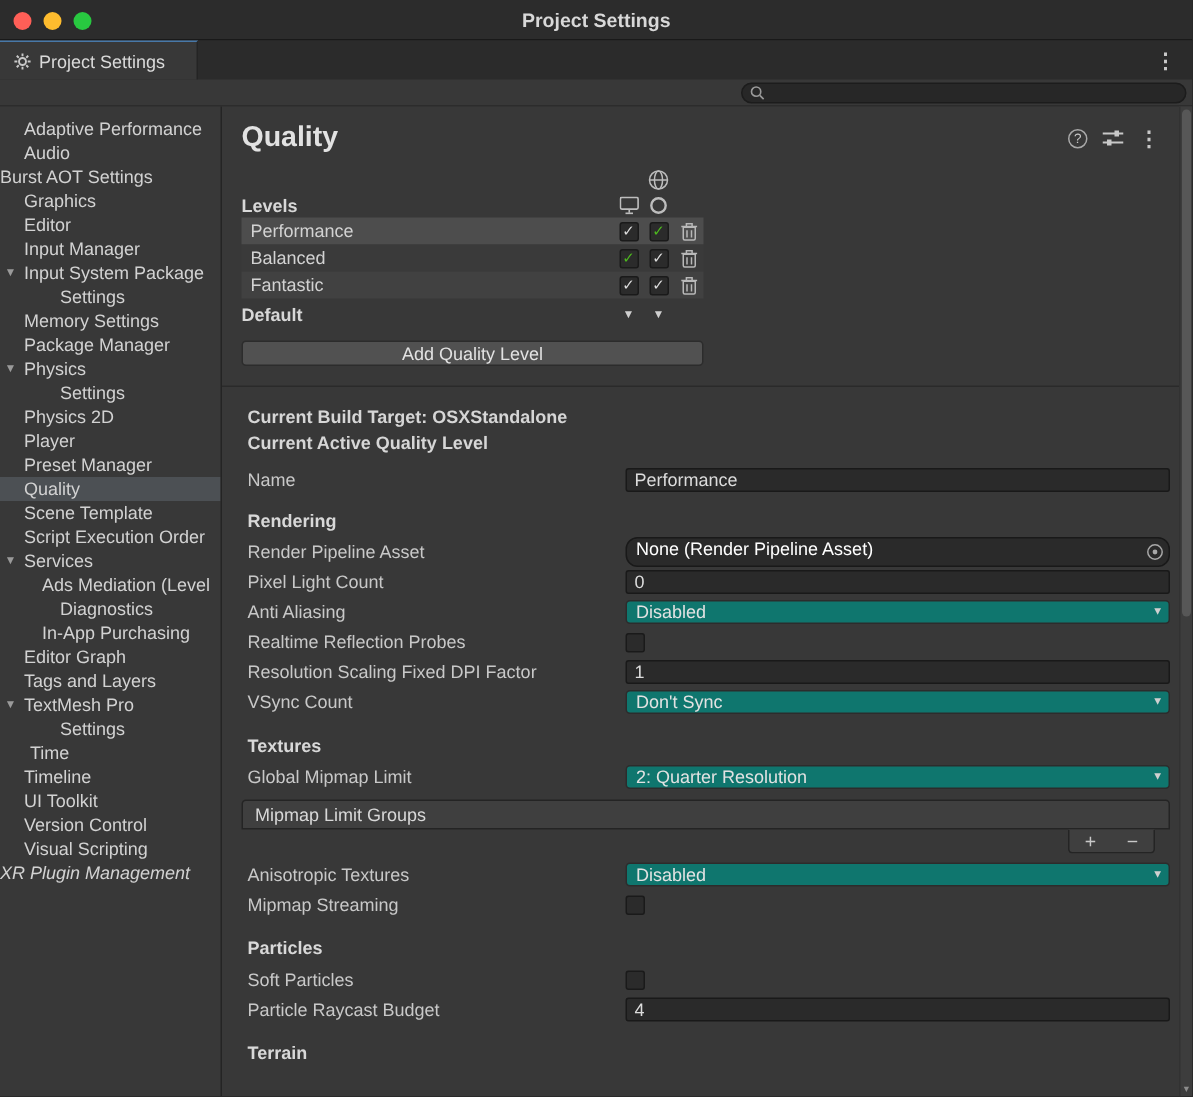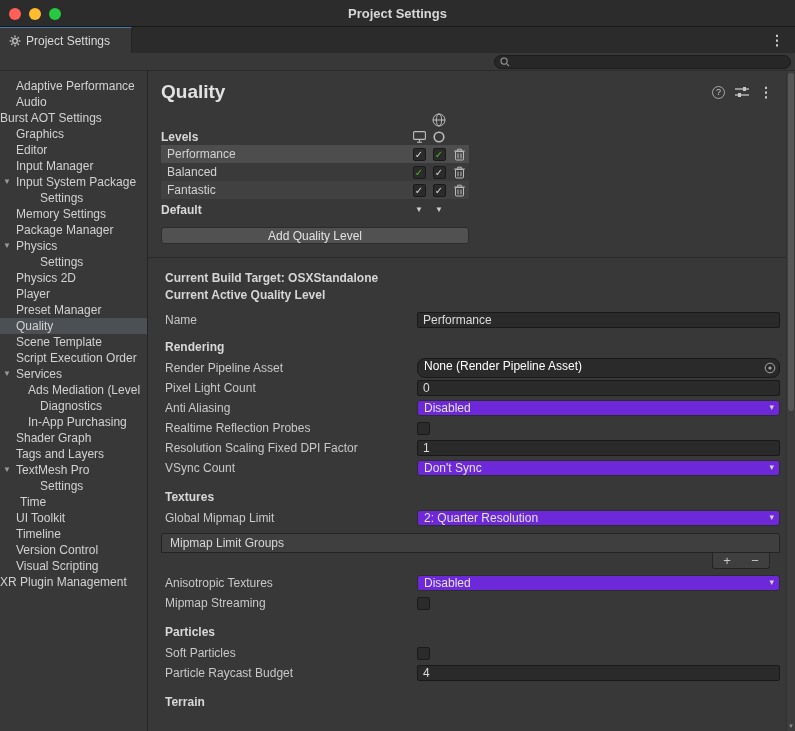--- a/index.html
+++ b/index.html
@@ -76,21 +76,21 @@
 
   .bold-line { font-weight:700; height:17px; line-height:17px; padding-left:4px; color:#d6d6d6; }
 
   .prop-row { display:flex; align-items:center; height:18px; margin-bottom:2px; }
   .prop-label { width:256px; color:#c8c8c8; padding-left:4px; overflow:hidden; white-space:nowrap; }
   .prop-control { width:363px; display:flex; align-items:center; }
   .name-row { margin-top:7px; }
 
   .text-field { width:100%; height:16px; background:#2a2a2a; border:1px solid #191919; border-radius:2px;
                 color:#dcdcdc; font-size:12px; font-family:inherit; padding:0 5px; outline:none; }
-  .dropdown { width:100%; height:16px; background:#6d28d9; border:1px solid #2c2c2c; border-radius:3px;
+  .dropdown { width:100%; height:16px; background:#0f766e; border:1px solid #2c2c2c; border-radius:3px;
               display:flex; align-items:center; padding:0 6px; position:relative; cursor:pointer; color:#e2e2e2; }
   .dd-arrow { position:absolute; right:5px; top:2px; font-size:9px; color:#d0d0d0; line-height:1; }
   .dd-arrow::after { content:"▾"; }
   .object-field { width:100%; height:20px; background:#2a2a2a; border:1px solid #191919; border-radius:8px;
                   display:flex; padding:0 3px 0 6px; color:#ffffff; cursor:pointer; }
   .object-picker { margin-left:auto; display:flex; align-items:center; cursor:pointer; }
 
   .section-title { font-weight:700; height:16px; line-height:16px; margin:12px 0 4px; padding-left:4px; color:#d8d8d8; }
   .section-title.first { margin-top:10px; }
 
@@ -246,55 +246,55 @@
           <div class="sidebar-item" style="padding-left: 40px;">
     
     <span>Diagnostics</span>
   </div>
           <div class="sidebar-item" style="padding-left: 28px;">
     
     <span>In-App Purchasing</span>
   </div>
           <div class="sidebar-item" style="padding-left: 16px;">
     
-    <span>Shader Graph</span>
+    <span>Editor Graph</span>
   </div>
           <div class="sidebar-item" style="padding-left: 16px;">
     
     <span>Tags and Layers</span>
   </div>
           <div class="sidebar-item" style="padding-left: 16px;">
     <span class="foldout" style="visibility: visible;">▼</span>
     <span>TextMesh Pro</span>
   </div>
           <div class="sidebar-item" style="padding-left: 40px;">
     
     <span>Settings</span>
   </div>
           <div class="sidebar-item" style="padding-left: 20px;">
     
     <span>Time</span>
   </div>
           <div class="sidebar-item" style="padding-left: 16px;">
     
+    <span>Timeline</span>
+  </div>
+          <div class="sidebar-item" style="padding-left: 16px;">
+    
     <span>UI Toolkit</span>
   </div>
           <div class="sidebar-item" style="padding-left: 16px;">
     
-    <span>Timeline</span>
-  </div>
-          <div class="sidebar-item" style="padding-left: 16px;">
-    
     <span>Version Control</span>
   </div>
           <div class="sidebar-item" style="padding-left: 16px;">
     
     <span>Visual Scripting</span>
   </div>
-          <div class="sidebar-item" style="padding-left: 0;">
+          <div class="sidebar-item" style="padding-left: 0; font-style: italic;">
     
     <span>XR Plugin Management</span>
   </div>
         </div>
     </div>
 
     <div class="main">
 
       <div class="main-header">
         <span class="main-title">Quality</span>

